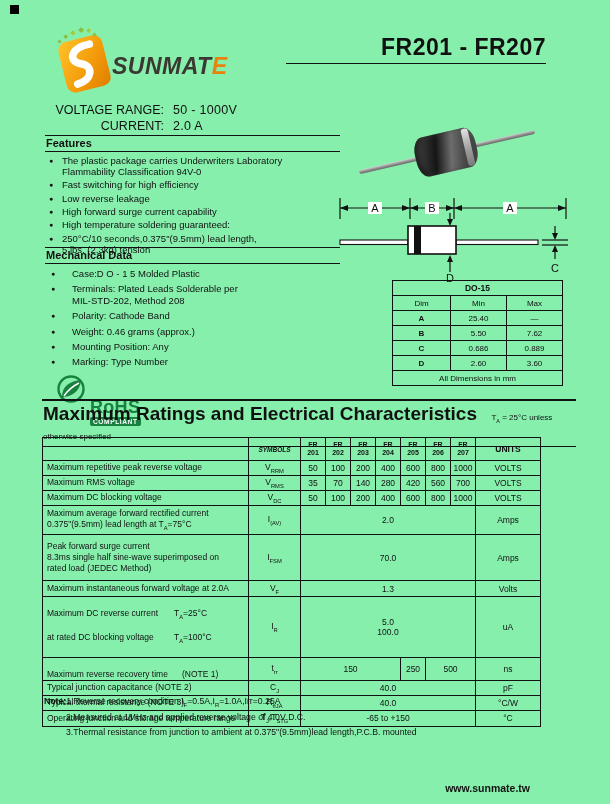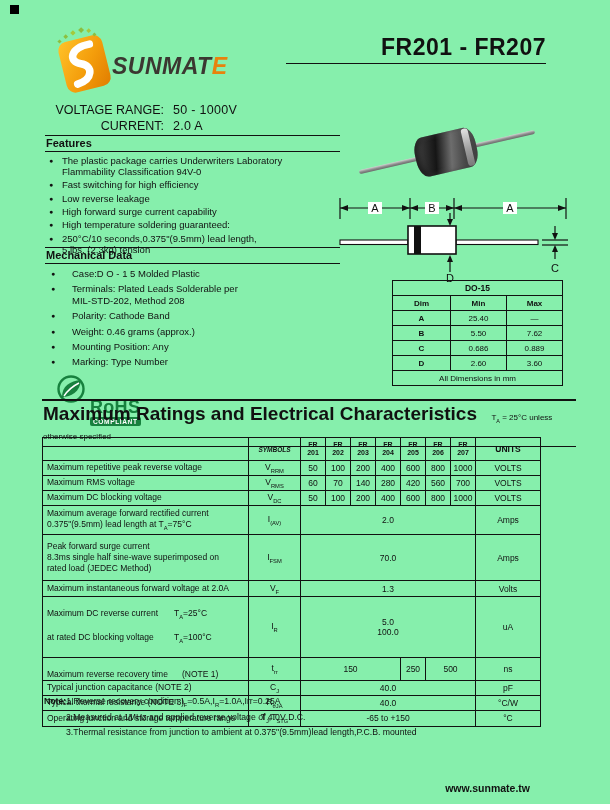--- a/index.html
+++ b/index.html
@@ -52,21 +52,21 @@
         box-shadow:inset -5px 0 6px rgba(255,255,255,.15), inset 4px 0 5px rgba(0,0,0,.5);}
   .dband{position:absolute;right:5px;top:1px;width:7px;height:38px;border-radius:3px;
         background:linear-gradient(to bottom,#e2e2e2,#9a9a9a 60%,#7a7a7a);}
 
   
   .dim-svg{position:absolute;left:336px;top:196px;}
   .do15{position:absolute;left:352px;top:280px;border-collapse:collapse;table-layout:fixed;
         width:170px;border:1px solid #be185d;font-size:8px;margin-left:40px;}
   .do15 td,.do15 th{border:1px solid #111;text-align:center;height:14px;padding:0;}
   .do15 .t-row{font-weight:bold;font-size:8.5px;height:15px;}
-  .do15 th{font-weight:bold;}
+  .do15 th{font-weight:normal;}
   .do15 .dimcol{font-weight:bold;}
 
   
   .ratings-head{position:absolute;left:42px;top:399px;width:533px;
                 border-top:2px solid #111;border-bottom:1.5px solid #111;padding:2px 0 3px 1px;}
   .ratings-title{font-size:19px;font-weight:bold;}
   .ratings-cond{font-size:8px;margin-left:10px;}
   .ratings-note{position:absolute;left:42px;top:424px;font-size:8.5px;}
   .rt{position:absolute;left:42px;top:437px;border-collapse:collapse;table-layout:fixed;
       width:498px;border:1.5px solid #111;}
@@ -321,21 +321,21 @@
       <td class="val">200</td>
       <td class="val">400</td>
       <td class="val">600</td>
       <td class="val">800</td>
       <td class="val">1000</td>
       <td class="unit">VOLTS</td>
     </tr>
     <tr style="height:15px">
       <td class="name">Maximum RMS voltage</td>
       <td class="sym">V<sub>RMS</sub></td>
-      <td class="val">60</td>
+      <td class="val">35</td>
       <td class="val">70</td>
       <td class="val">140</td>
       <td class="val">280</td>
       <td class="val">420</td>
       <td class="val">560</td>
       <td class="val">700</td>
       <td class="unit">VOLTS</td>
     </tr>
     <tr style="height:15px">
       <td class="name">Maximum DC blocking voltage</td>

